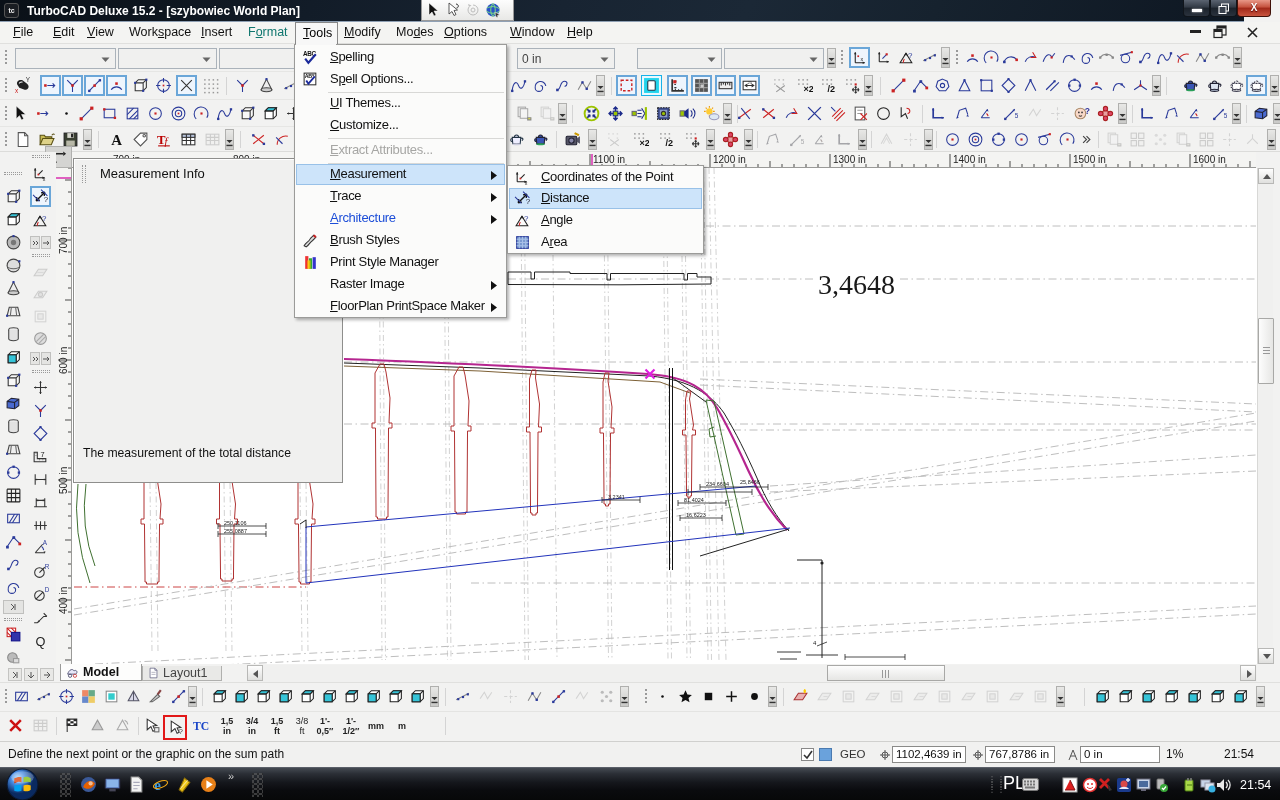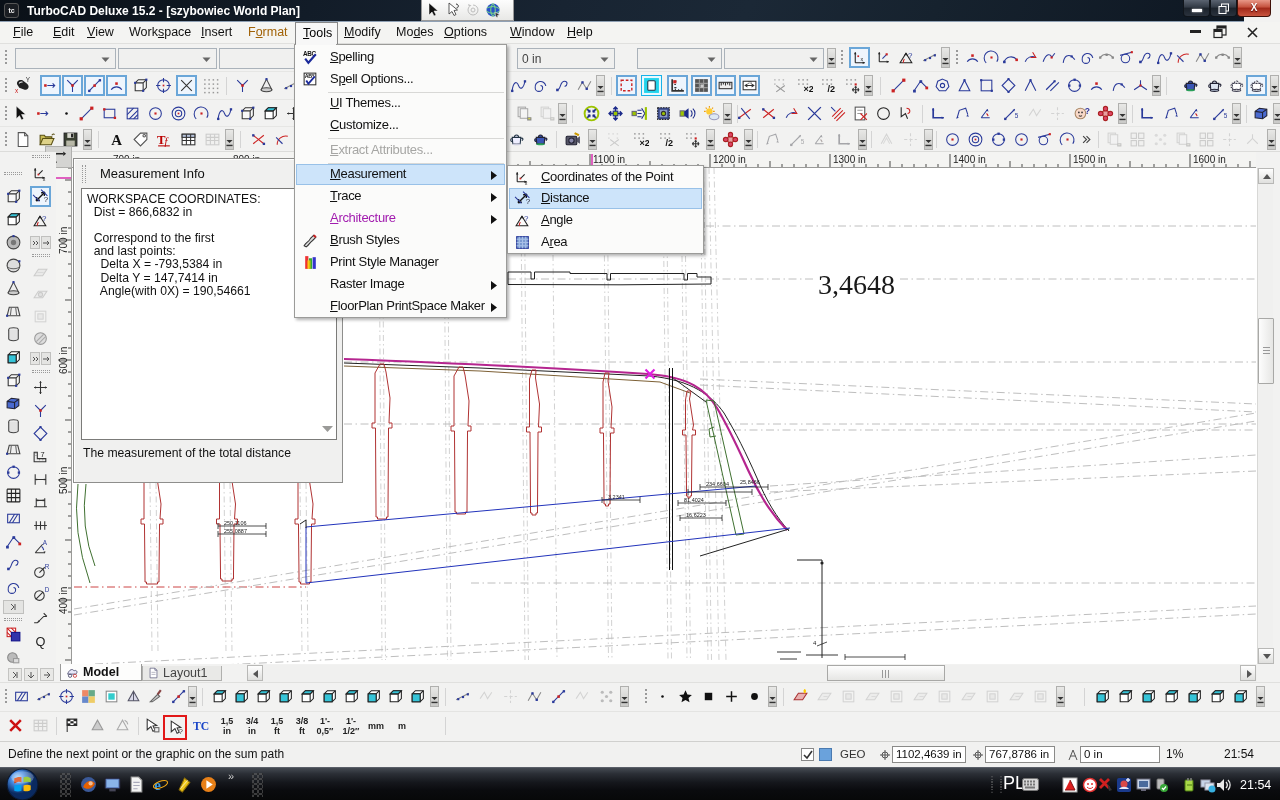--- a/index.html
+++ b/index.html
@@ -41,21 +41,21 @@
     </svg>
   </div>
 <div class="abs" style="left:1237px;top:0;width:34px;height:17px;background:linear-gradient(#e89888,#c4503c 45%,#a02818 50%,#c8543e);border:1px solid #401008;border-top:none;border-radius:0 0 4px 4px;color:#fff;text-align:center;font-weight:bold;font-size:10px;line-height:15px;text-shadow:0 1px 1px #500">X</div>
 <div class="abs" style="left:0;top:22px;width:1280px;height:22px;background:#f4f4f2;border-bottom:1px solid #e0e0de">
 <div style="position:absolute;left:6px;top:25px;width:2px;height:16px;background-image:repeating-linear-gradient(#9a9a9a 0 2px,transparent 2px 4px);"></div>
 <div class="abs" style="left:13px;top:3px;font-size:12.5px;color:#111"><u>F</u>ile</div>
 <div class="abs" style="left:53px;top:3px;font-size:12.5px;color:#111"><u>E</u>dit</div>
 <div class="abs" style="left:87px;top:3px;font-size:12.5px;color:#111"><u>V</u>iew</div>
 <div class="abs" style="left:129px;top:3px;font-size:12.5px;color:#111">Work<u>s</u>pace</div>
 <div class="abs" style="left:201px;top:3px;font-size:12.5px;color:#111"><u>I</u>nsert</div>
-<div class="abs" style="left:248px;top:3px;font-size:12.5px;color:#a16207">F<u>o</u>rmat</div>
+<div class="abs" style="left:248px;top:3px;font-size:12.5px;color:#0f766e">F<u>o</u>rmat</div>
 <div class="abs" style="left:302px;top:3px;font-size:12.5px;color:#111"><u>T</u>ools</div>
 <div class="abs" style="left:344px;top:3px;font-size:12.5px;color:#111"><u>M</u>odify</div>
 <div class="abs" style="left:396px;top:3px;font-size:12.5px;color:#111">Mo<u>d</u>es</div>
 <div class="abs" style="left:444px;top:3px;font-size:12.5px;color:#111"><u>O</u>ptions</div>
 <div class="abs" style="left:510px;top:3px;font-size:12.5px;color:#111"><u>W</u>indow</div>
 <div class="abs" style="left:567px;top:3px;font-size:12.5px;color:#111"><u>H</u>elp</div>
 <div class="abs" style="left:295px;top:0px;width:43px;height:22px;background:#f7f7f7;border:1px solid #888;border-bottom:none">
       <div class="abs" style="left:7px;top:3px;font-size:12.5px"><u>T</u>ools</div>
     </div>
 <div class="abs" style="left:1190px;top:8px;width:11px;height:3px;background:#222"></div>
@@ -2159,21 +2159,21 @@
     </svg>
   </div>
 <div class="tb" style="left:190px;top:715px;width:21px;height:21px;">
     <svg class="ic" width="17" height="17" viewBox="0 0 16 16" style="stroke-width:1">
       <text x="1" y="12" font-size="11" font-weight="bold" fill="#1b46c8" font-family="Liberation Serif">TC</text>
     </svg>
   </div>
 <div class="abs" style="left:215px;top:716px;width:24px;text-align:center;font-size:9px;font-weight:bold;color:#222;line-height:10px">1,5<br>in</div>
 <div class="abs" style="left:240px;top:716px;width:24px;text-align:center;font-size:9px;font-weight:bold;color:#222;line-height:10px">3/4<br>in</div>
 <div class="abs" style="left:265px;top:716px;width:24px;text-align:center;font-size:9px;font-weight:bold;color:#222;line-height:10px">1,5<br>ft</div>
-<div class="abs" style="left:290px;top:716px;width:24px;text-align:center;font-size:9px;font-weight:bold;color:#222;line-height:10px">3/8<br>ft</div>
+<div class="abs" style="left:290px;top:716px;width:24px;text-align:center;font-size:9px;font-weight:normal;color:#222;line-height:10px">3/8<br>ft</div>
 <div class="abs" style="left:313px;top:716px;width:24px;text-align:center;font-size:9px;font-weight:bold;color:#222;line-height:10px">1'-<br>0,5″</div>
 <div class="abs" style="left:339px;top:716px;width:24px;text-align:center;font-size:9px;font-weight:bold;color:#222;line-height:10px">1'-<br>1/2″</div>
 <div class="abs" style="left:364px;top:721px;width:24px;text-align:center;font-size:9px;font-weight:bold;color:#222">mm</div>
 <div class="abs" style="left:390px;top:721px;width:24px;text-align:center;font-size:9px;font-weight:bold;color:#222">m</div>
 <div style="position:absolute;left:445px;top:717px;width:1px;height:18px;background:#d4d4d4;"></div>
 <div class="abs" style="left:0;top:741px;width:1280px;height:26px;background:#f1f1f0;border-top:1px solid #d0d0ce">
 <div class="abs" style="left:8px;top:5px;font-size:12px;color:#111">Define the next point or the graphic on the sum path</div>
 <div class="abs" style="left:801px;top:6px;width:13px;height:13px;background:#fff;border:1px solid #888">
       <svg style="position:absolute;left:1px;top:1px" width="10" height="10" viewBox="0 0 10 10">
         <path d="M1 5 L4 8 L9 1" stroke="#333" stroke-width="1.6" fill="none"></path>
@@ -2303,33 +2303,20 @@
     </svg>
 <svg class="abs" style="left:1216px;top:9px" width="16" height="16" viewBox="0 0 16 16">
       <path d="M1 6 L4 6 L8 2 L8 14 L4 10 L1 10 Z" fill="#e8e8e8"></path>
       <path d="M10 5 A4.5 4.5 0 0 1 10 11 M12 3 A7 7 0 0 1 12 13" stroke="#e8e8e8" fill="none" stroke-width="1.3"></path>
     </svg>
 <div class="abs" style="left:1240px;top:10px;color:#fff;font-size:12.5px">21:54</div>
 </div>
 <div class="abs" style="left:73px;top:158px;width:270px;height:325px;background:#f0f0ef;border:1px solid #8e8e8c;box-shadow:1px 1px 0 #fff inset">
 <div class="abs" style="left:8px;top:6px;width:4px;height:18px;border-left:1px dotted #999;border-right:1px dotted #999"></div>
 <div class="abs" style="left:26px;top:7px;font-size:13px;color:#111">Measurement Info</div>
-<div class="abs" style="left:7px;top:29px;width:256px;height:252px;background:#fff;border:1px solid #7b7b79">
-<div class="abs" style="left:5px;top:4px;font-size:12.2px;color:#111;line-height:13.1px;white-space:pre">WORKSPACE COORDINATES:
-  Dist = 866,6832 in
-
-  Correspond to the first
-  and last points:
-    Delta X = -793,5384 in
-    Delta Y = 147,7414 in
-    Angle(with 0X) = 190,54661</div>
-<svg class="abs" style="right:3px;bottom:6px" width="11" height="8" viewBox="0 0 11 8">
-        <path d="M0 1 L5.5 7 L11 1 Z" fill="#9a9a98"></path>
-      </svg>
-</div>
 <div class="abs" style="left:9px;top:287px;font-size:12.2px;color:#111">The measurement of the total distance</div>
 </div>
 <div class="abs" style="left:294px;top:44px;width:213px;height:274px;background:#fbfbfa;border:1px solid #9b9b99;box-shadow:2px 2px 3px rgba(0,0,0,0.3);font-size:13px;letter-spacing:-0.3px;color:#111">
 <div class="abs" style="left:35px;top:4px;color:#111"><u>S</u>pelling</div>
     <svg class="abs" style="left:7px;top:4px" width="17" height="17" viewBox="0 0 16 16">
       <text x="1" y="7" font-size="6" font-weight="bold" fill="#111">ABC</text>
       <path d="M3 9 L6 13 L13 5" stroke="#1b2a9a" stroke-width="2" fill="none"></path>
     </svg>
 <div class="abs" style="left:35px;top:26px;color:#111">S<u>p</u>ell Options...</div>
     <svg class="abs" style="left:7px;top:26px" width="17" height="17" viewBox="0 0 16 16">
@@ -2346,21 +2333,21 @@
 <div class="abs" style="left:33px;top:118px;width:176px;height:1px;background:#d8d8d6"></div>
 <div class="abs" style="left:1px;top:119px;width:209px;height:21px;background:#cde4fa;border:1px solid #98c1e8"></div>
     <div class="abs" style="left:35px;top:121px;color:#111"><u>M</u>easurement</div>
     <svg class="abs" style="left:196px;top:126px" width="6" height="9" viewBox="0 0 6 9">
       <path d="M0 0 L6 4.5 L0 9 Z" fill="#111"></path>
     </svg>
 <div class="abs" style="left:35px;top:143px;color:#111"><u>T</u>race</div>
     <svg class="abs" style="left:196px;top:148px" width="6" height="9" viewBox="0 0 6 9">
       <path d="M0 0 L6 4.5 L0 9 Z" fill="#111"></path>
     </svg>
-<div class="abs" style="left:35px;top:165px;color:#a21caf"><u>A</u>rchitecture</div>
+<div class="abs" style="left:35px;top:165px;color:#1d4ed8"><u>A</u>rchitecture</div>
     <svg class="abs" style="left:196px;top:170px" width="6" height="9" viewBox="0 0 6 9">
       <path d="M0 0 L6 4.5 L0 9 Z" fill="#111"></path>
     </svg>
 <div class="abs" style="left:35px;top:187px;color:#111"><u>B</u>rush Styles</div>
     <svg class="abs" style="left:7px;top:187px" width="17" height="17" viewBox="0 0 16 16">
       <path d="M2 13 C4 9 6 10 8 6 L11 3 L13 5 L10 8 C7 10 7 12 4 14 Z" fill="#ddd" stroke="#333"></path>
       <path d="M11 3 L13 5" stroke="#c22" stroke-width="2"></path>
     </svg>
 <div class="abs" style="left:35px;top:209px;color:#111">Print Style Manager</div>
     <svg class="abs" style="left:7px;top:209px" width="17" height="17" viewBox="0 0 16 16">

